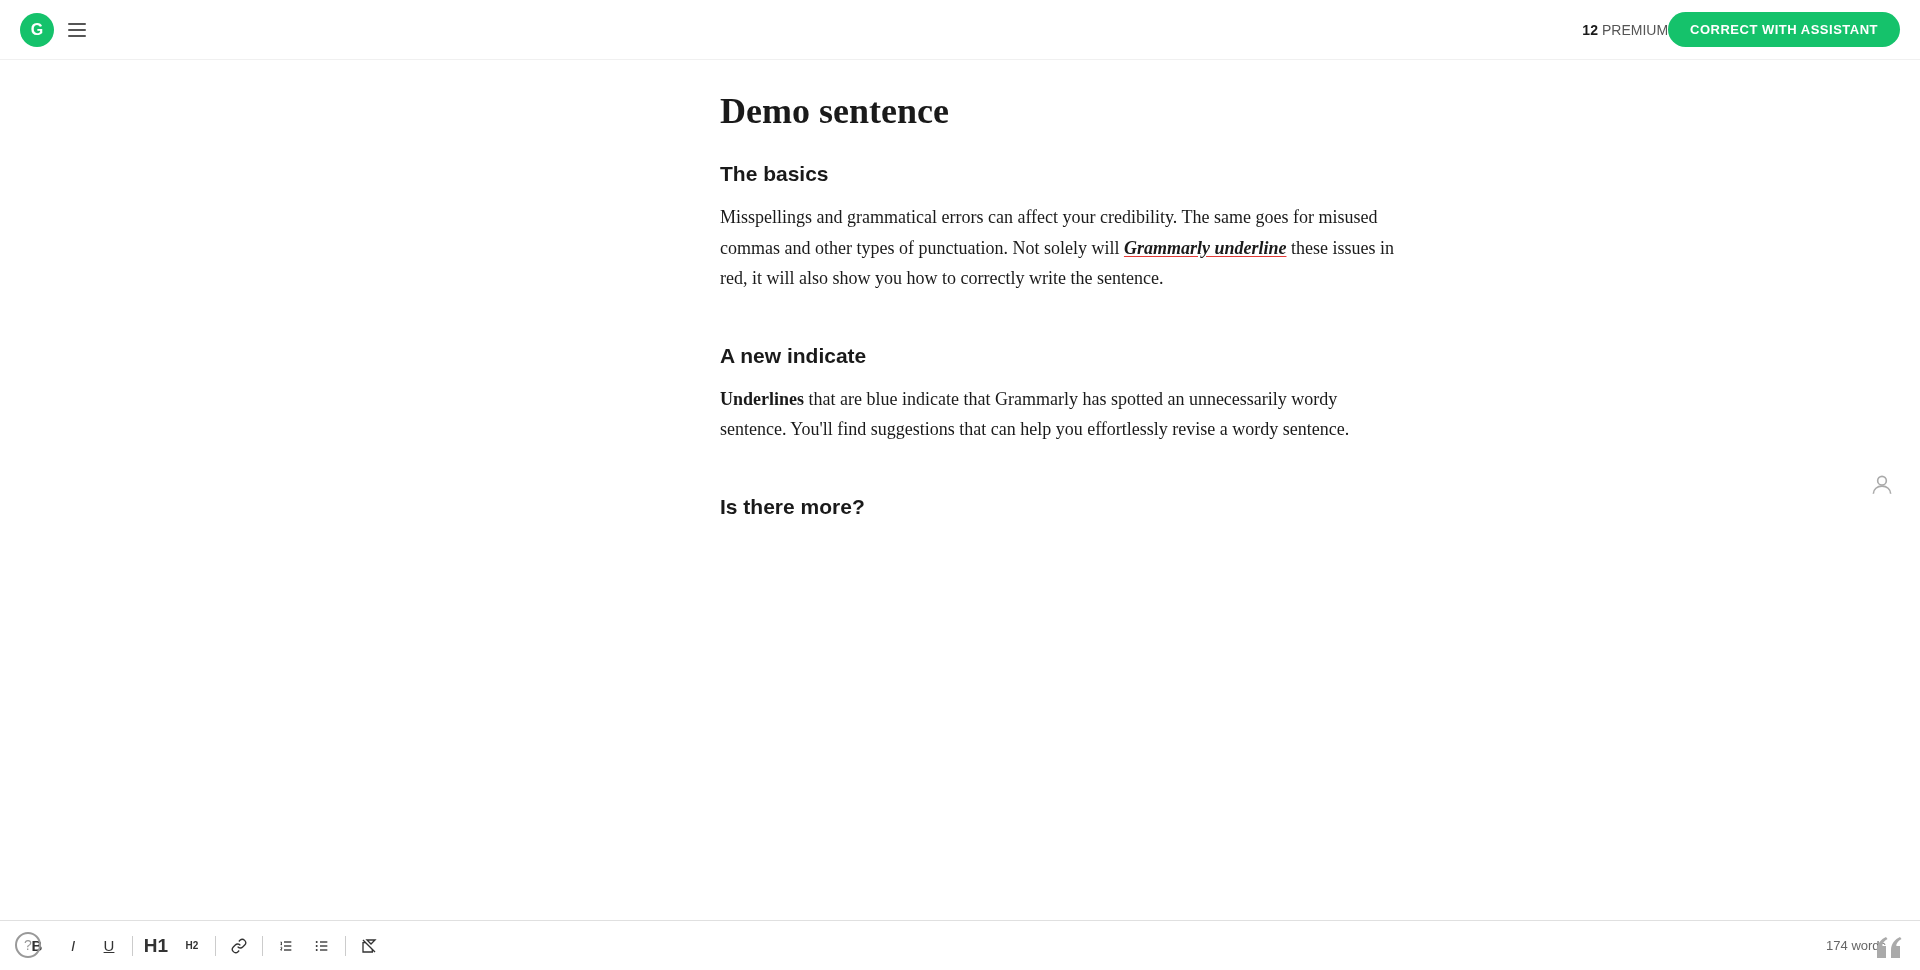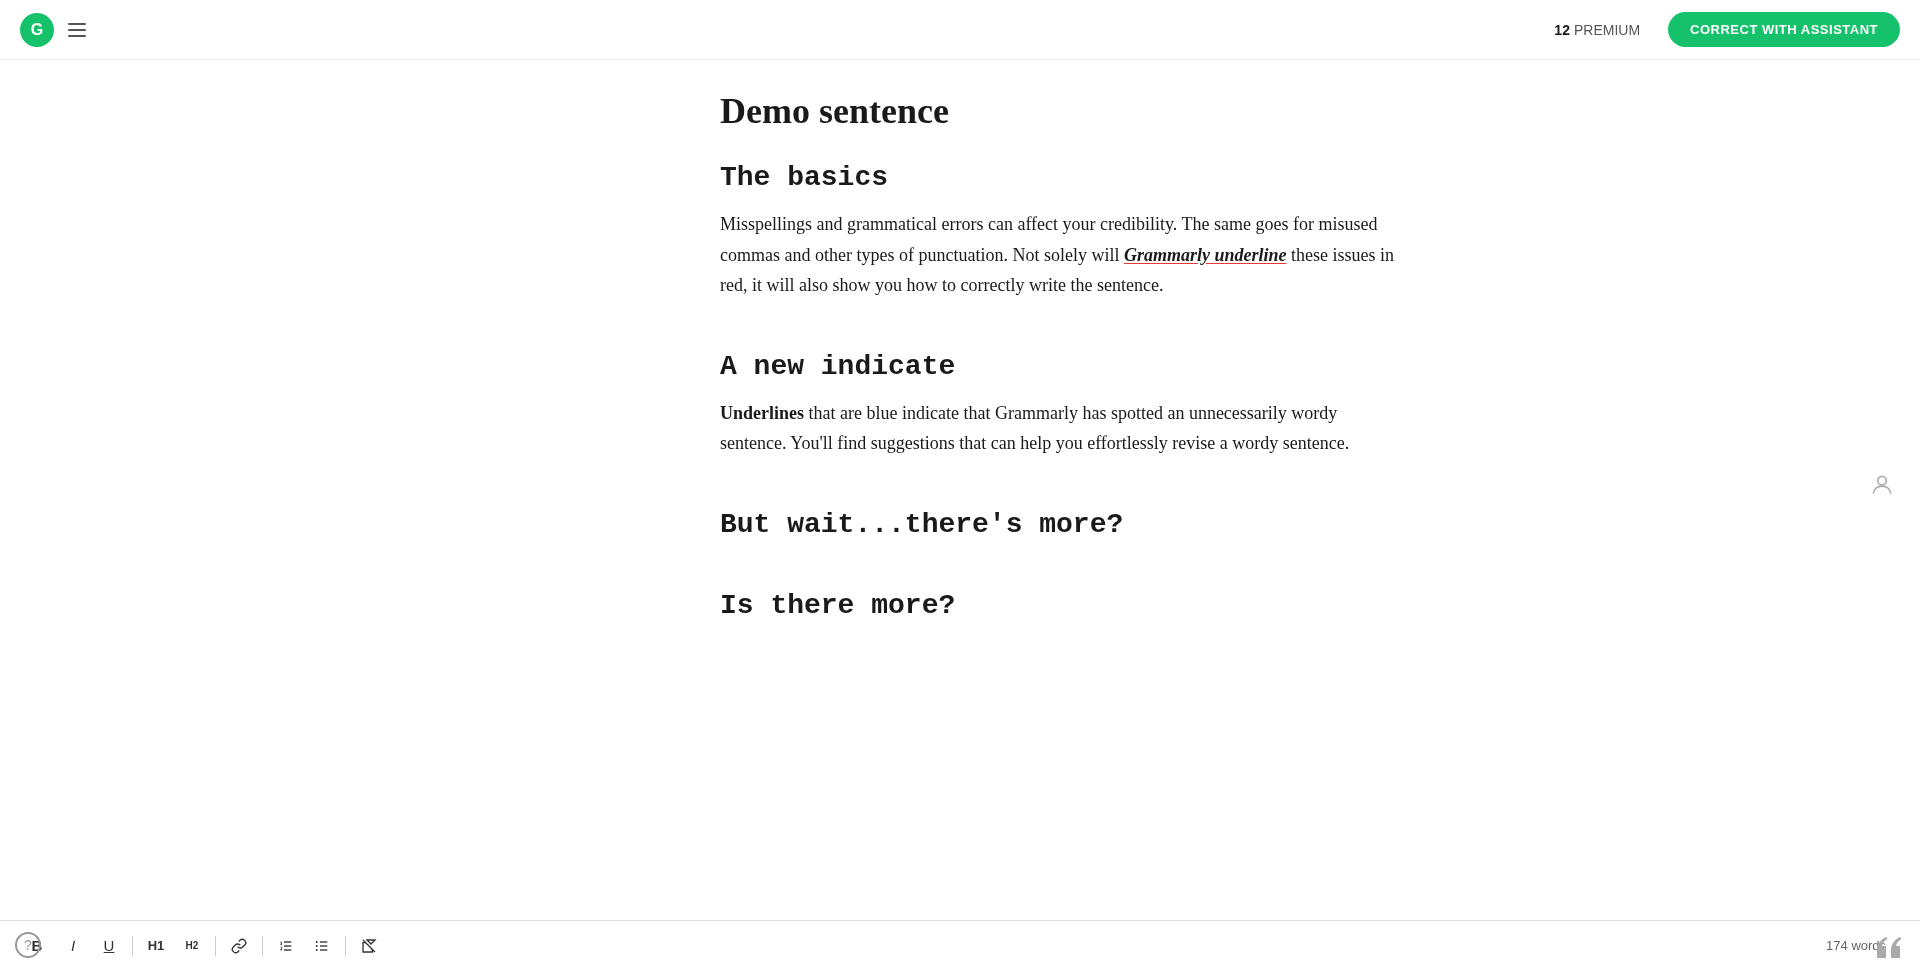--- a/index.html
+++ b/index.html
@@ -69,21 +69,21 @@
       display: block;
       width: 18px;
       height: 2px;
       background: #555;
       border-radius: 1px;
     }
 
     .top-bar-right {
       display: flex;
       align-items: center;
-      gap: 28px;
+      gap: 0;
     }
 
     .premium-label {
       font-family: Arial, sans-serif;
       font-size: 14px;
       color: #555;
       display: flex;
       align-items: center;
       gap: 4px;
     }
@@ -125,25 +125,25 @@
 
     .doc-title {
       font-size: 36px;
       font-weight: bold;
       color: #1a1a1a;
       margin-bottom: 30px;
       font-family: Georgia, serif;
     }
 
     .section-heading {
-      font-size: 28px;
+      font-size: 21px;
       font-weight: bold;
       color: #1a1a1a;
       margin-bottom: 16px;
-      font-family: Liberation Mono, monospace;
+      font-family: Liberation Sans, sans-serif;
     }
 
     .body-text {
       font-size: 18px;
       line-height: 1.7;
       color: #1a1a1a;
       margin-bottom: 40px;
       font-family: Georgia, serif;
     }
 
@@ -292,23 +292,20 @@
       </p>
     </div>
 
     <div class="section-block">
       <h2 class="section-heading">A new indicate</h2>
       <p class="body-text">
         <strong>Underlines</strong> that are blue indicate that Grammarly has spotted an unnecessarily wordy sentence. You'll find suggestions that can help you effortlessly revise a wordy sentence.
       </p>
     </div>
 
-    <div class="section-block">
-      <h2 class="section-heading">But wait...there's more?</h2>
-    </div>
 
     <div class="section-block">
       <h2 class="section-heading">Is there more?</h2>
     </div>
 
   </div>
 </div>
 
 <div class="right-sidebar">
   <div class="sidebar-icon">
@@ -323,21 +320,21 @@
   <div class="bottom-left">
     <div class="help-icon">?</div>
   </div>
 
   <button class="toolbar-btn toolbar-bold">B</button>
   <button class="toolbar-btn toolbar-italic">I</button>
   <button class="toolbar-btn toolbar-underline">U</button>
 
   <div class="toolbar-divider"></div>
 
-  <button class="toolbar-btn" style="font-size:13px; font-weight:bold;">H1</button>
+  <button class="toolbar-btn" style="font-size:19px; font-weight:bold;">H1</button>
   <button class="toolbar-btn" style="font-size:10px; font-weight:bold;">H2</button>
 
   <div class="toolbar-divider"></div>
 
   <button class="toolbar-btn">
     <svg width="16" height="16" viewBox="0 0 24 24" fill="none" stroke="#333" stroke-width="2">
       <path d="M10 13a5 5 0 0 0 7.54.54l3-3a5 5 0 0 0-7.07-7.07l-1.72 1.71"></path>
       <path d="M14 11a5 5 0 0 0-7.54-.54l-3 3a5 5 0 0 0 7.07 7.07l1.71-1.71"></path>
     </svg>
   </button>

